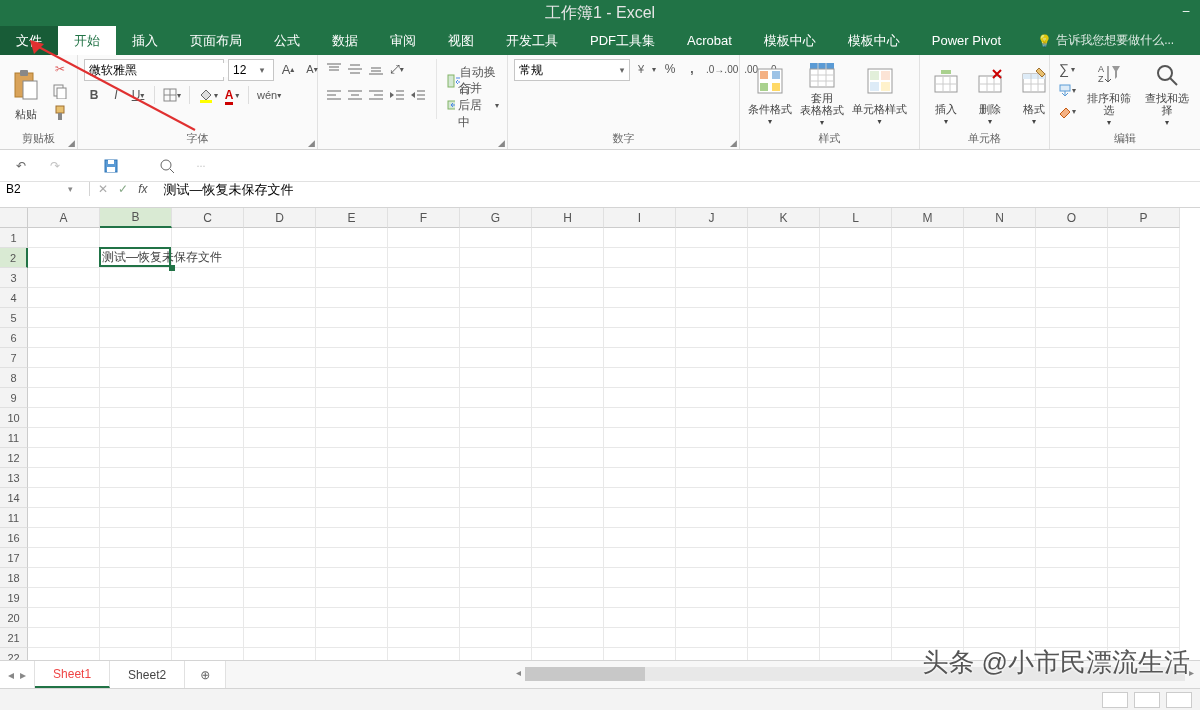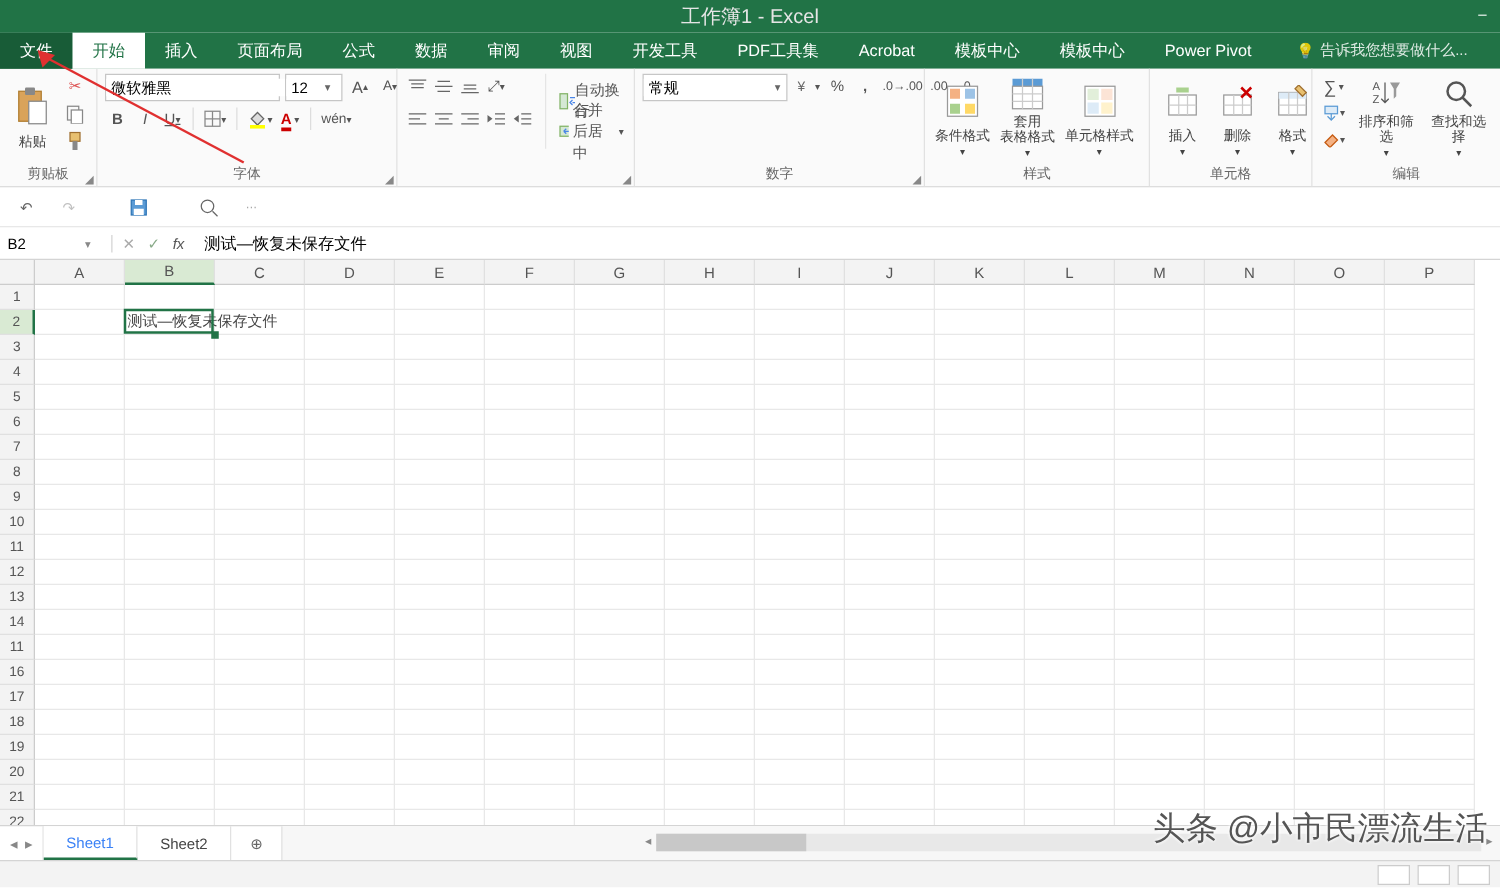--- a/index.html
+++ b/index.html
@@ -31,21 +31,21 @@
 
 .combo { display:flex; align-items:center; height:22px; border:1px solid #c6c6c6; background:#fff; font-size:12px; }
 .combo input { border:none; outline:none; font-size:12px; padding:0 4px; }
 .combo .arrow { width:14px; text-align:center; color:#666; font-size:9px; }
 
 .redline { position:absolute; pointer-events:none; }
 
 .qat { height: 32px; background: #fff; border-bottom: 1px solid #e1e1e1; display: flex; align-items: center; padding: 0 10px; gap: 12px; color:#666; }
 .qat .qbtn { width:22px; height:22px; display:flex; align-items:center; justify-content:center; cursor:pointer; }
 
-.formula-bar { height: 26px; background: #fff; border-bottom: 1px solid #d4d4d4; display: flex; align-items: center; }
+.formula-bar { height: 26px; background: #fff; border-bottom: 1px solid #d4d4d4; display: flex; align-items: flex-start; }
 .name-box { width: 90px; border-right: 1px solid #d4d4d4; display:flex; align-items:center; }
 .name-box input { border:none; outline:none; width:68px; padding:0 6px; font-size:12px; }
 .name-box .arrow { font-size:9px; color:#888; padding-right:4px; }
 .fx-btns { display:flex; align-items:center; padding:0 8px; gap:10px; color:#aaa; }
 .fx-btns .fx { font-style:italic; color:#555; }
 .formula-input { flex:1; border:none; outline:none; padding:0 8px; font-size:13px; }
 
 .grid-wrap { position:relative; height: 452px; overflow:hidden; background:#fff; }
 .corner { position:absolute; left:0; top:0; width:28px; height:20px; background:#f3f3f3; border-right:1px solid #ccc; border-bottom:1px solid #ccc; }
 .col-headers { position:absolute; left:28px; top:0; height:20px; display:flex; }
@@ -56,21 +56,21 @@
 .row-h.sel { background:#d9ead3; border-right:2px solid #217346; }
 .cells { position:absolute; left:28px; top:20px; }
 .cell-row { display:flex; }
 .cell { width:72px; height:20px; border-right:1px solid #e8e8e8; border-bottom:1px solid #e8e8e8; font-size:12px; padding:0 2px; display:flex; align-items:center; white-space:nowrap; }
 .active-cell { position:absolute; border:2px solid #217346; pointer-events:none; }
 .active-handle { position:absolute; width:6px; height:6px; background:#217346; }
 
 .sheet-bar { height: 28px; background: #fff; border-top: 1px solid #d4d4d4; display: flex; align-items: stretch; }
 .sheet-nav { display:flex; align-items:center; padding:0 8px; gap:6px; border-right:1px solid #e1e1e1; color:#888; }
 .sheet-tab { padding:0 18px; display:flex; align-items:center; border-right:1px solid #e1e1e1; font-size:12px; cursor:pointer; }
-.sheet-tab.active { border-bottom:2px solid #217346; background:#fff; color:#3b82f6; font-weight:500; }
+.sheet-tab.active { border-bottom:2px solid #217346; background:#fff; color:#ef4444; font-weight:500; }
 .sheet-add { width:40px; display:flex; align-items:center; justify-content:center; color:#666; cursor:pointer; }
 .sheet-bar .spacer { flex:1; border-left:1px solid #e1e1e1; background:#f7f7f7; position:relative; }
 
 .watermark { position:absolute; right:10px; bottom:30px; font-size:26px; color:#555; font-weight:500; text-shadow:0 0 3px #fff, 0 0 3px #fff; pointer-events:none; }
 .statusbar { height:22px; background:#f3f3f3; border-top:1px solid #d4d4d4; display:flex; align-items:center; justify-content:flex-end; padding:0 8px; gap:6px; color:#777; font-size:11px; }
 .view-btn { width:26px; height:16px; border:1px solid #ccc; background:#fff; }
 
 svg { display:block; }
 </style>
 </head>

